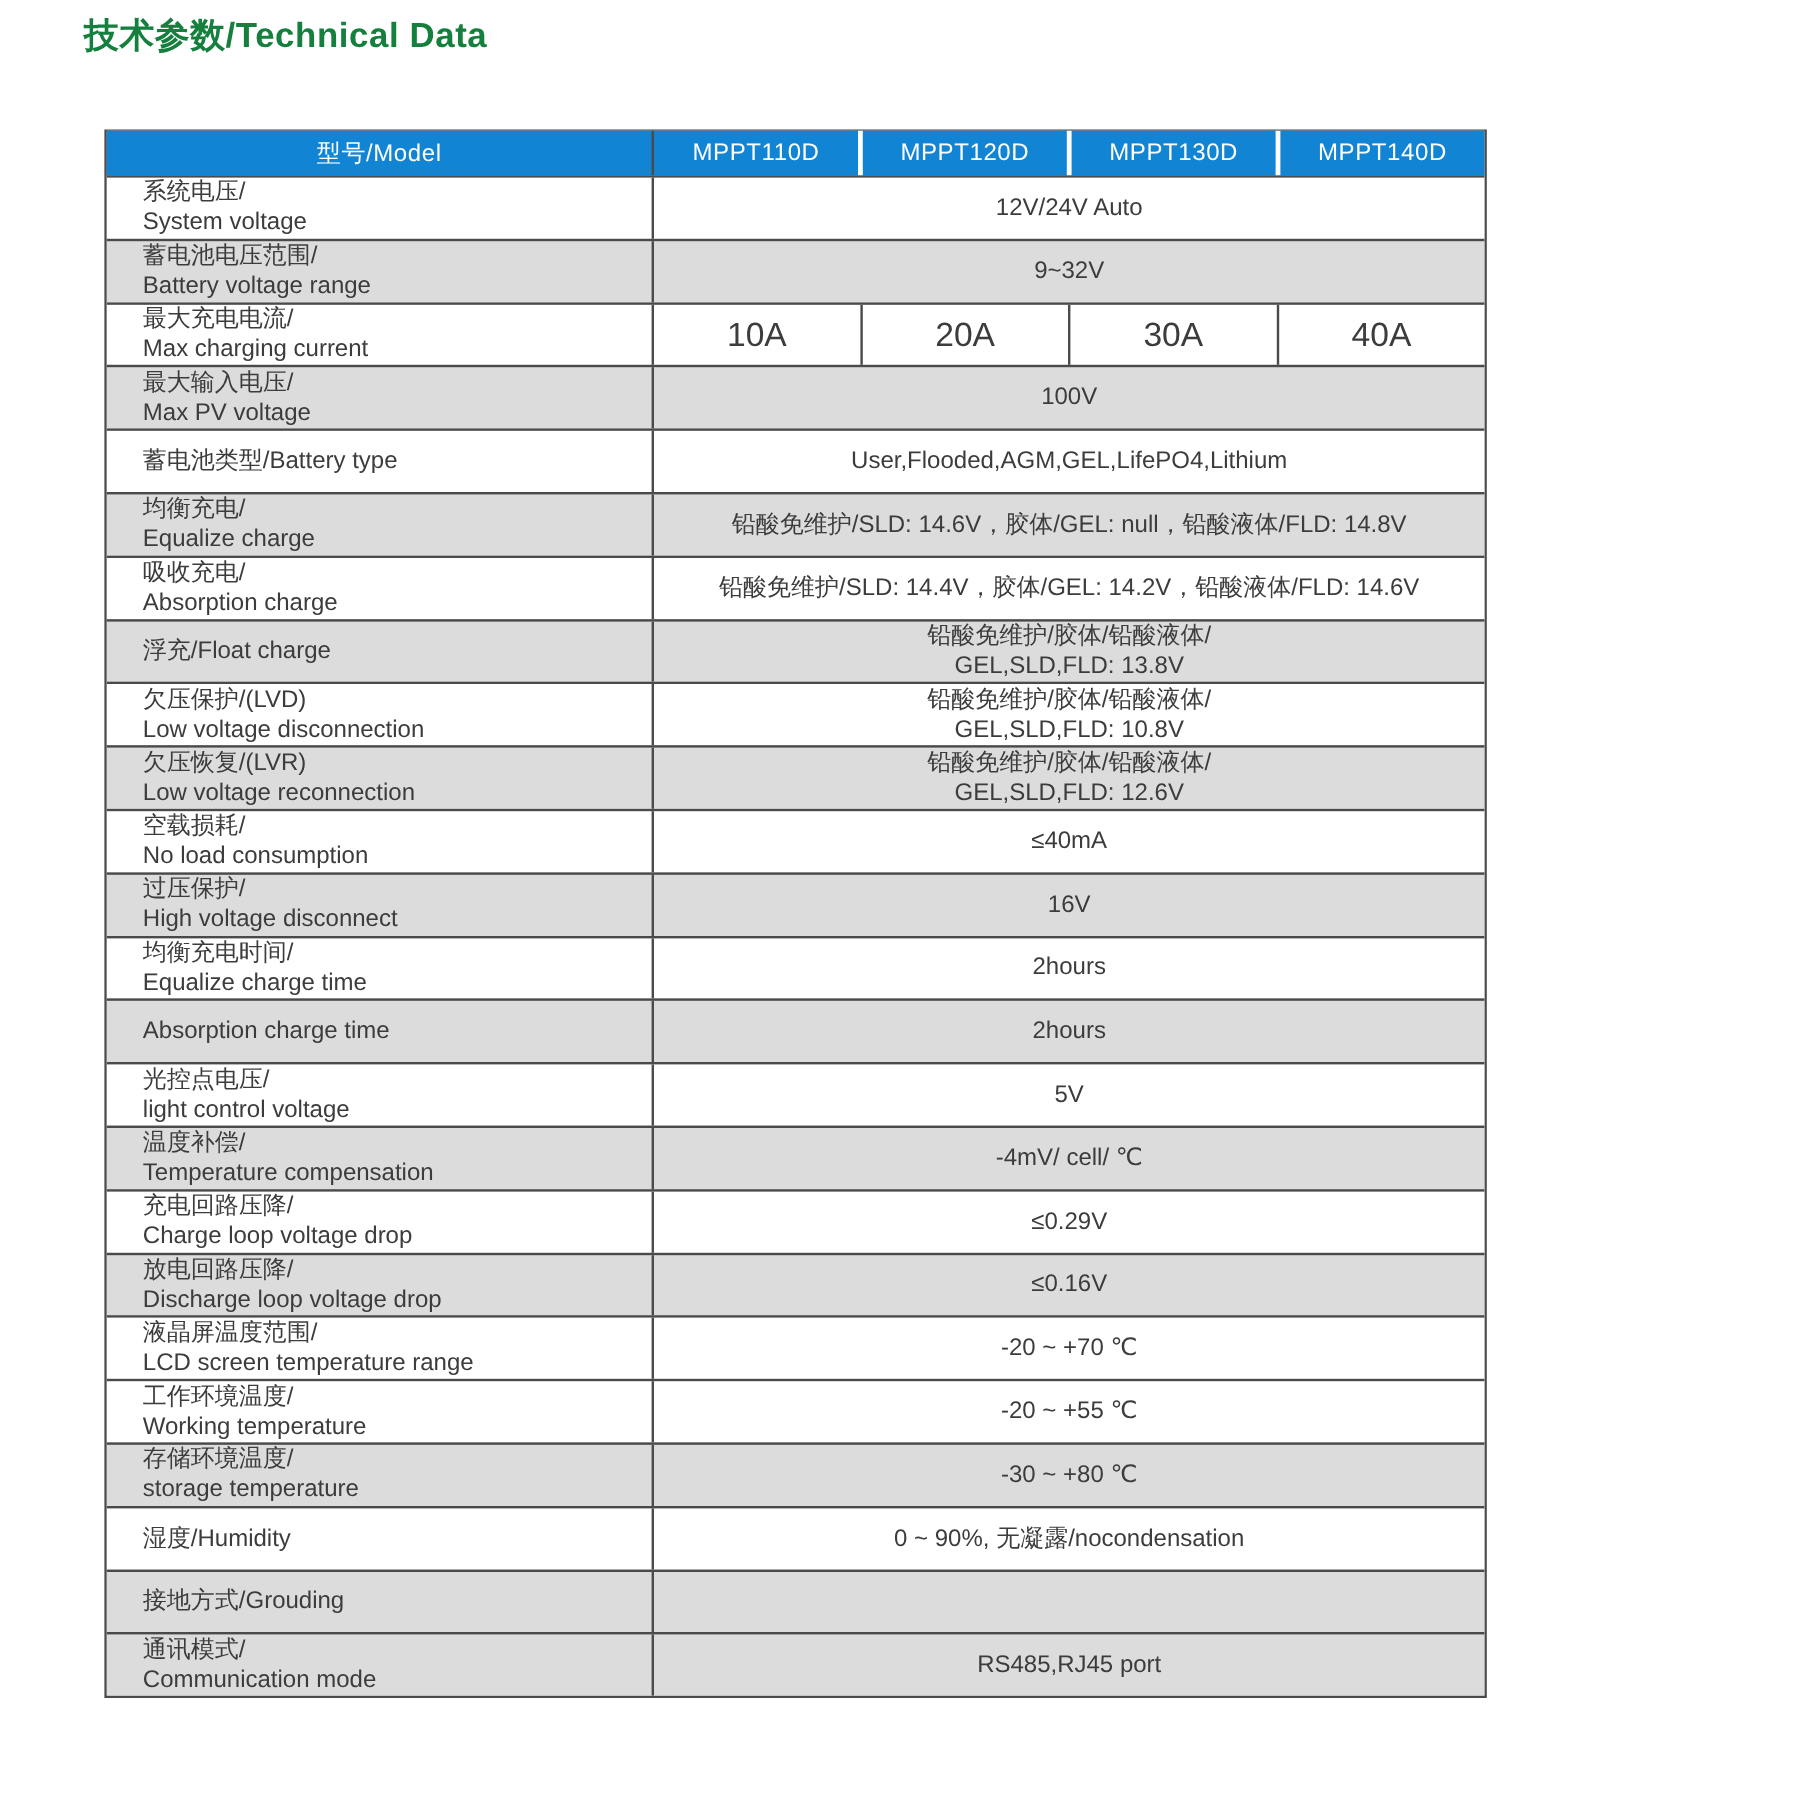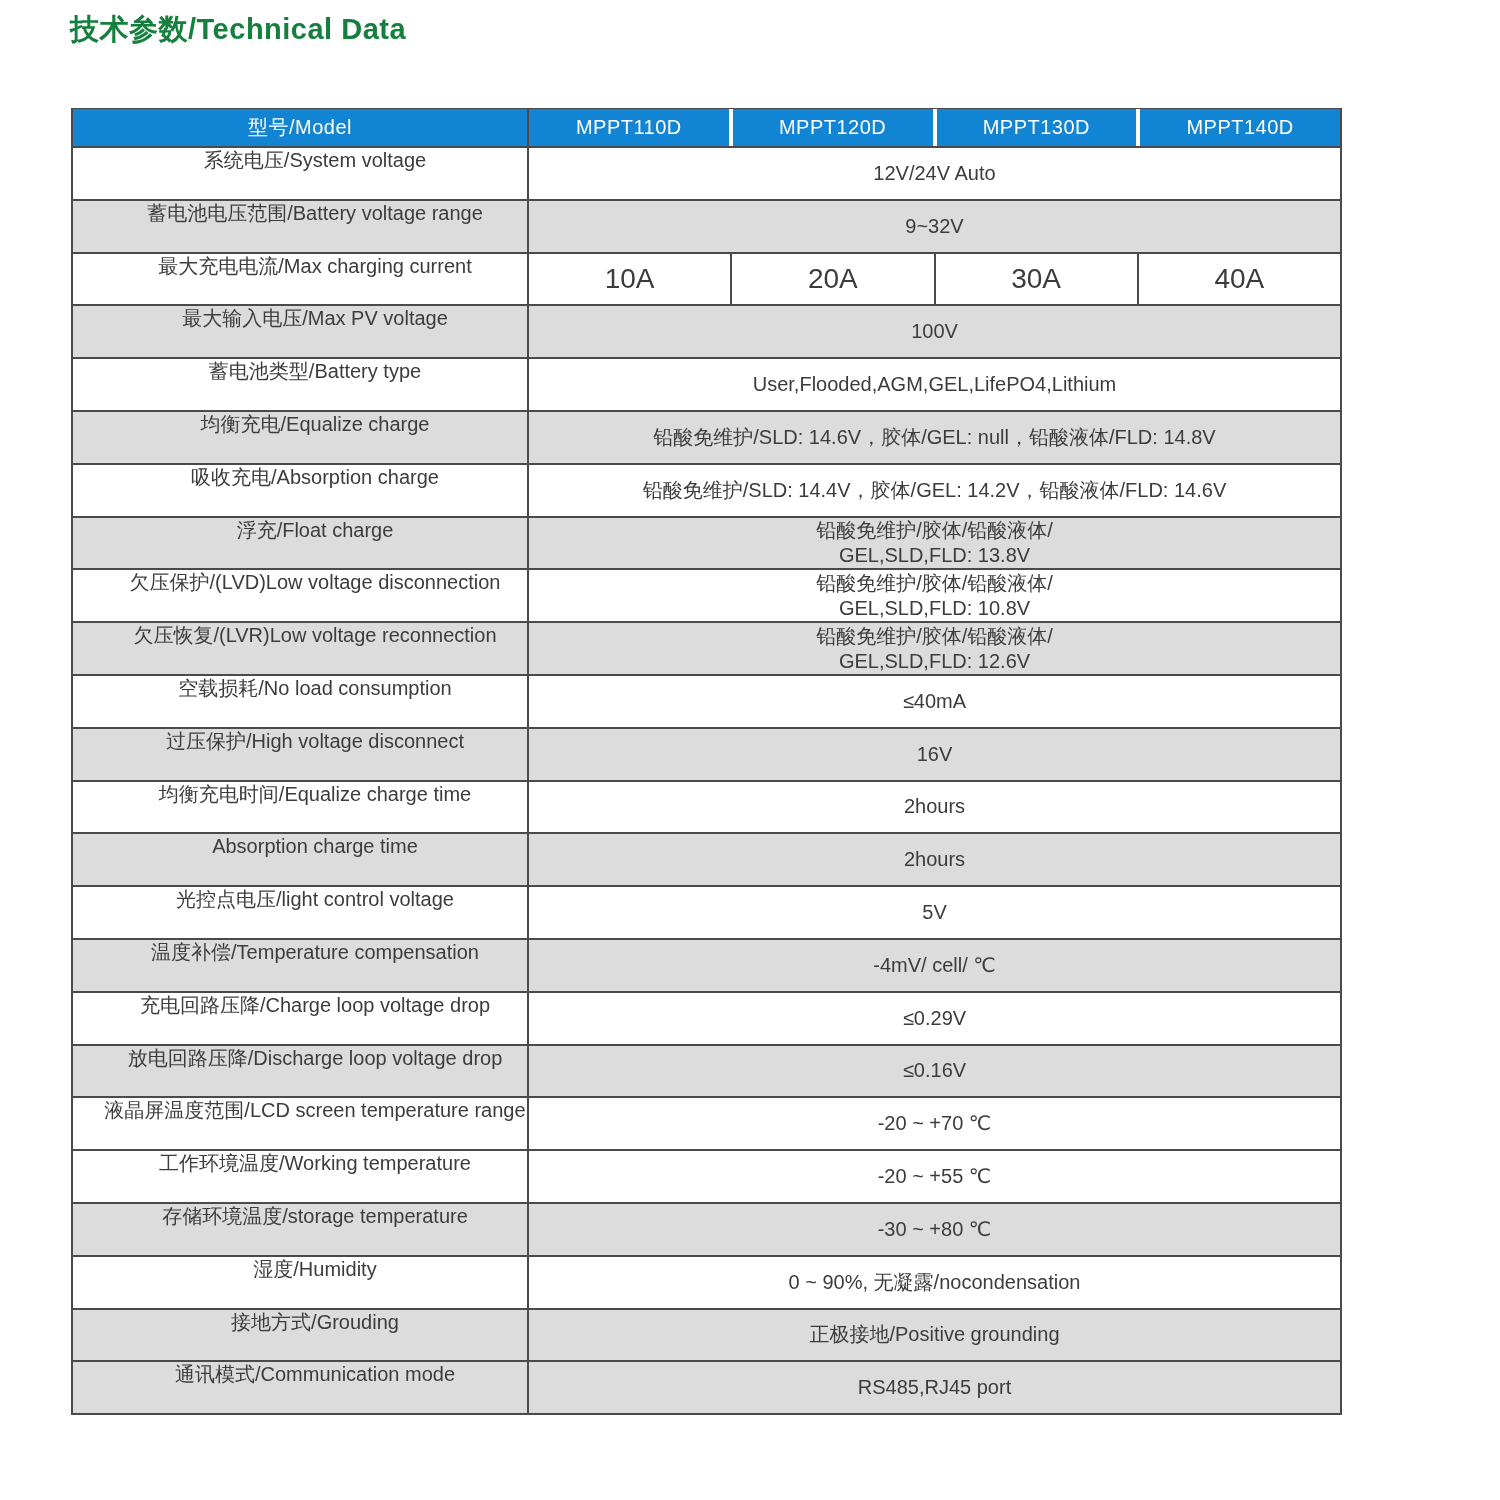--- a/index.html
+++ b/index.html
@@ -1,33 +1,33 @@
 <!DOCTYPE html>
 <html><head>
 <meta charset="utf-8">
 <style>
   * { margin:0; padding:0; box-sizing:border-box; }
   html,body { width:1500px; height:1500px; background:#ffffff;
     font-family:"Liberation Sans","DejaVu Sans",sans-serif; color:#3c3c3c; }
   .page { position:relative; width:1500px; height:1500px; overflow:hidden; }
   .title { position:absolute; left:70px; top:10px; font-size:29px;
     color:#15803d; letter-spacing:0.5px;font-weight:bold; }
-  .spec-table { position:absolute; left:71px; top:108px; width:1271px;
+  .spec-table { position:absolute; left:87px; top:108px; width:1152px;
     border:2px solid #4a4a4a; border-top:1px solid #4a4a4a; }
   .thead { display:flex; height:37px; background:#1284d4; }
   .hcell { display:flex; align-items:center; justify-content:center;
     color:#ffffff; font-size:20px; letter-spacing:0.5px; }
   .hcell.model { width:456px; border-right:2px solid #4a4a4a; }
   .hcell.data { flex:1; }
   .hcell.data + .hcell.data { border-left:4px solid #ffffff; }
   .row { display:flex; height:52.8px; border-top:2px solid #4a4a4a;
     background:#ffffff; }
   .row.gray { background:#dcdcdc; }
   .label { width:456px; border-right:2px solid #4a4a4a; padding-left:30px;
-    display:flex; justify-content:center;
+    display:flex; flex-direction:column; justify-content:center;
     font-size:20px; line-height:25px; }
   .value { flex:1; display:flex; flex-direction:column; 
     justify-content:center; text-align:center; font-size:20px; line-height:25px; }
   .cells { flex:1; display:flex; }
   .cell { flex:1; display:flex; align-items:center; justify-content:center;
     font-size:28px; }
   .cell + .cell { border-left:2px solid #4a4a4a; }
 </style>
 </head>
 <body>
@@ -242,23 +242,20 @@
             <span>湿度/Humidity</span>
           </div>
           <div class="value">
             <span>0 ~ 90%, 无凝露/nocondensation</span>
           </div>
         </div>
         <div class="row gray">
           <div class="label">
             <span>接地方式/Grouding</span>
           </div>
-          <div class="value">
-            <span>正极接地/Positive grounding</span>
-          </div>
         </div>
         <div class="row gray">
           <div class="label">
             <span>通讯模式/</span>
             <span>Communication mode</span>
           </div>
           <div class="value">
             <span>RS485,RJ45 port</span>
           </div>
         </div>

